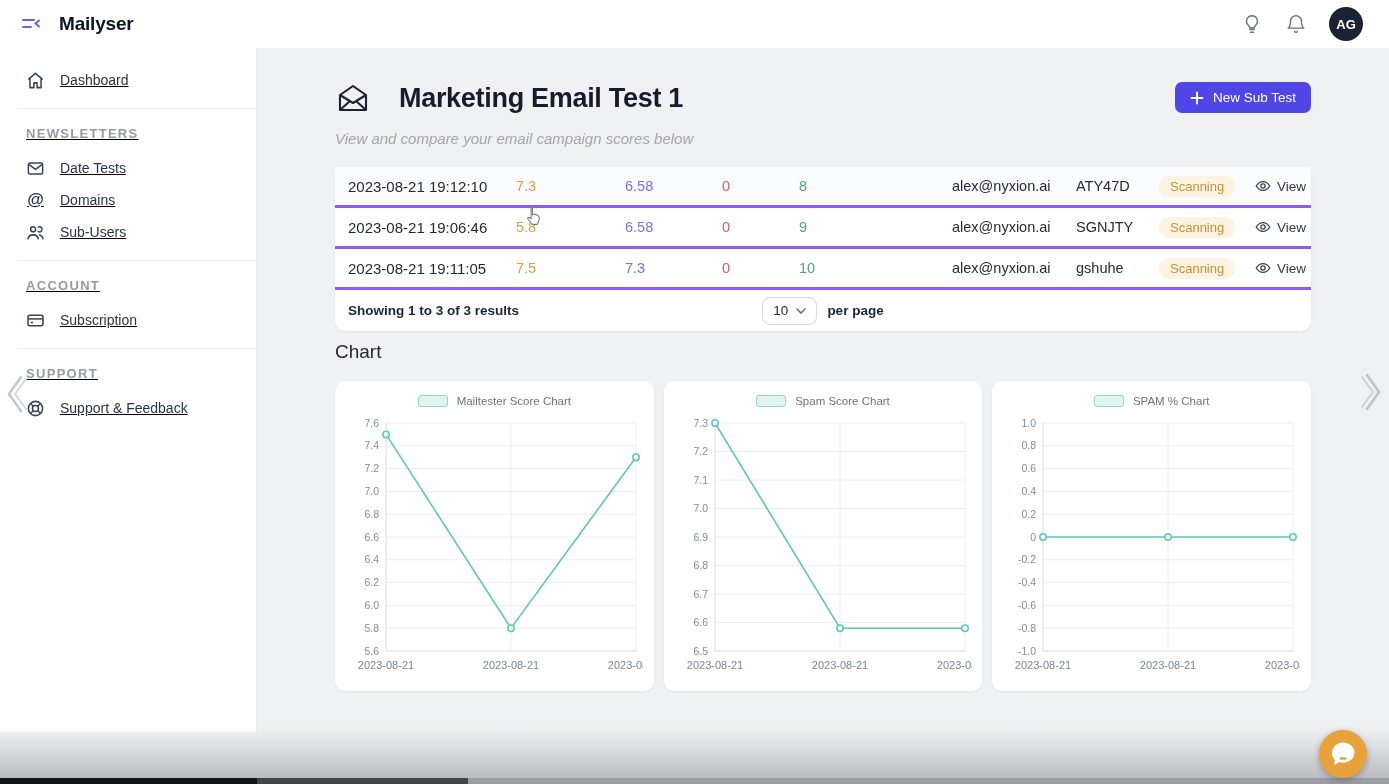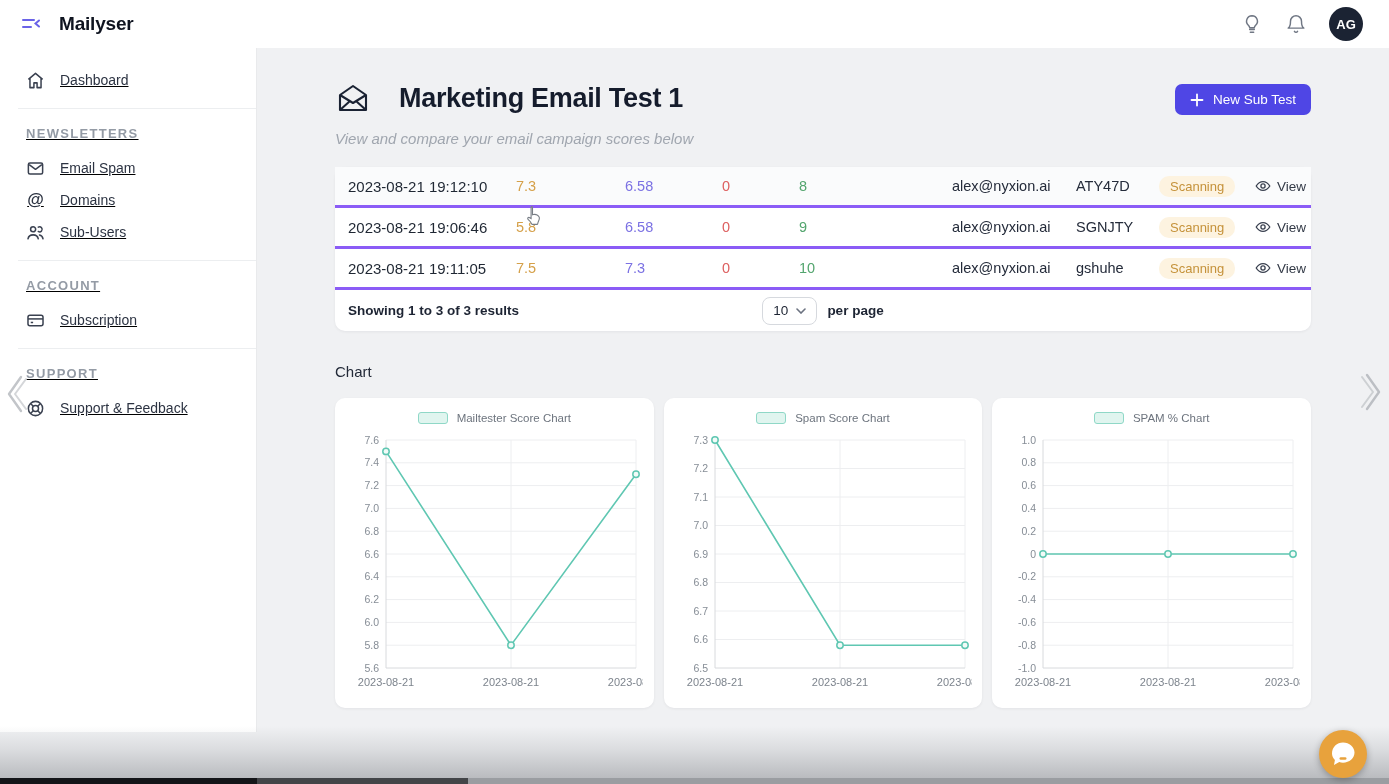--- a/index.html
+++ b/index.html
@@ -19,21 +19,21 @@
   
   .sidebar { position:absolute; left:0; top:48px; width:257px; height:684px; background:#fff; border-right:1px solid #e9eaec; padding-top:16px; z-index:4;text-decoration:underline; }
   .side-item { display:flex; align-items:center; gap:15px; height:32px; padding:0 16px 0 26px; font-size:14px; color:#2c3342; cursor:pointer; }
   .side-item svg { flex:none; }
   .side-item .at-glyph { width:19px; font-size:17px; font-weight:700; color:#2c3342; text-align:center; }
   .side-section { font-size:13px; font-weight:700; color:#949ba5; letter-spacing:1.3px; padding:15px 26px 11px; }
   .side-divider { height:1px; background:#eceef0; margin:12px 0 2px 18px; }
 
   
   .main { position:absolute; left:257px; top:48px; right:0; bottom:0; padding:34px 78px 0; }
-  .head-row { display:flex; align-items:flex-end; }
+  .head-row { display:flex; align-items:flex-start; }
   .head-left { display:flex; align-items:center; gap:28px; }
   .page-title { font-size:27px; font-weight:700; color:#151c2c; letter-spacing:-0.3px; }
   .btn-new { margin-left:auto; background:var(--accent,#4f46e5); color:#fff; border:none; border-radius:7px; height:31px; padding:0 15px; font-size:13.5px; font-weight:500; display:flex; align-items:center; gap:9px; cursor:pointer; font-family:inherit; }
   .subtitle { font-style:italic; color:#a0a6af; font-size:15px; margin-top:15px; }
 
   
   .table-card { margin-top:20px; background:#fff; border-radius:10px; box-shadow:0 1px 3px rgba(16,24,40,.06); }
   .t-head, .t-row { display:grid; grid-template-columns:168px 109px 97px 77px 153px 124px 83px 96px 1fr; align-items:center; padding:0 13px; }
   .t-head { height:31px; border-bottom:1px solid #eef0f2; }
   .th { font-size:13px; color:#5b6270; font-weight:500; white-space:nowrap; }
@@ -48,21 +48,21 @@
   .c-sender, .c-keyword { color:#242b3a; }
   .badge { display:inline-block; background:var(--badge-bg,#fdf3e0); color:var(--badge-text,#c5923a); font-size:13px; padding:3px 11px; border-radius:10px; font-weight:500; }
   .c-view { display:flex; align-items:center; gap:6px; color:#333a47; font-size:13.5px; cursor:pointer; }
   .t-foot { display:grid; grid-template-columns:1fr auto 1fr; align-items:center; height:41px; padding:0 13px; }
   .showing { font-size:13.5px; font-weight:600; color:#1d2433; }
   .pp-group { display:flex; align-items:center; gap:10px; }
   .pp-select { display:flex; align-items:center; gap:8px; border:1px solid #d6d9de; border-radius:8px; height:28px; padding:0 10px; font-size:13.5px; color:#1d2433; cursor:pointer; background:#fff; }
   .pp-label { font-size:13.5px; font-weight:600; color:#1d2433; }
 
   
-  .charts-label { margin-top:32px; font-size:15px; color:#232a38; }
+  .charts-label { margin-top:10px; font-size:19px; color:#232a38; }
   .charts { display:flex; gap:10px; margin-top:18px; }
   .chart-card { flex:1; background:#fff; border-radius:10px; box-shadow:0 1px 3px rgba(16,24,40,.06); padding:13px 10px 8px; height:310px; display:flex; flex-direction:column; align-items:center; }
   .legend { display:flex; align-items:center; gap:9px; margin:1px 0 4px; }
   .legend-swatch { width:30px; height:12px; border-radius:3px; background:#e0f5ef; border:1.5px solid #8fd8c7; }
   .legend-label { font-size:11.5px; color:#6d747e; }
   .chart-svg text { font-family:"Liberation Sans", sans-serif; }
 
   
   .bottom-fade { position:absolute; left:0; right:0; bottom:0; height:58px; background:linear-gradient(to bottom, rgba(125,129,135,0) 0%, rgba(125,129,135,0.18) 40%, rgba(104,107,113,0.45) 100%); pointer-events:none; z-index:8; }
   .h-scrollbar { position:absolute; left:0; right:0; bottom:0; height:6px; background:#9a9da1; z-index:9; }
@@ -113,21 +113,21 @@
         </svg>
       <span>Dashboard</span>
     </div>
     <div class="side-divider"></div>
     <div class="side-section">NEWSLETTERS</div>
     <div class="side-item">
       <svg width="19" height="19" viewBox="0 0 24 24" fill="none" stroke="#3a4150" stroke-width="1.9" stroke-linejoin="round">
           <rect x="3" y="5" width="18" height="14" rx="2"></rect>
           <path d="m4 7 8 6 8-6"></path>
         </svg>
-      <span>Email Spam</span>
+      <span>Date Tests</span>
     </div>
     <div class="side-item">
       <span class="at-glyph">@</span>
       <span>Domains</span>
     </div>
     <div class="side-item">
       <svg width="19" height="19" viewBox="0 0 24 24" fill="none" stroke="#3a4150" stroke-width="1.9" stroke-linecap="round" stroke-linejoin="round">
           <circle cx="9" cy="8" r="3.2"></circle>
           <path d="M2.5 20c.6-3.2 3.2-5 6.5-5s5.9 1.8 6.5 5"></path>
           <path d="M15.5 5.3a3.2 3.2 0 1 1 0 5.4M17 15.2c2.3.5 4 2.1 4.5 4.8"></path>

